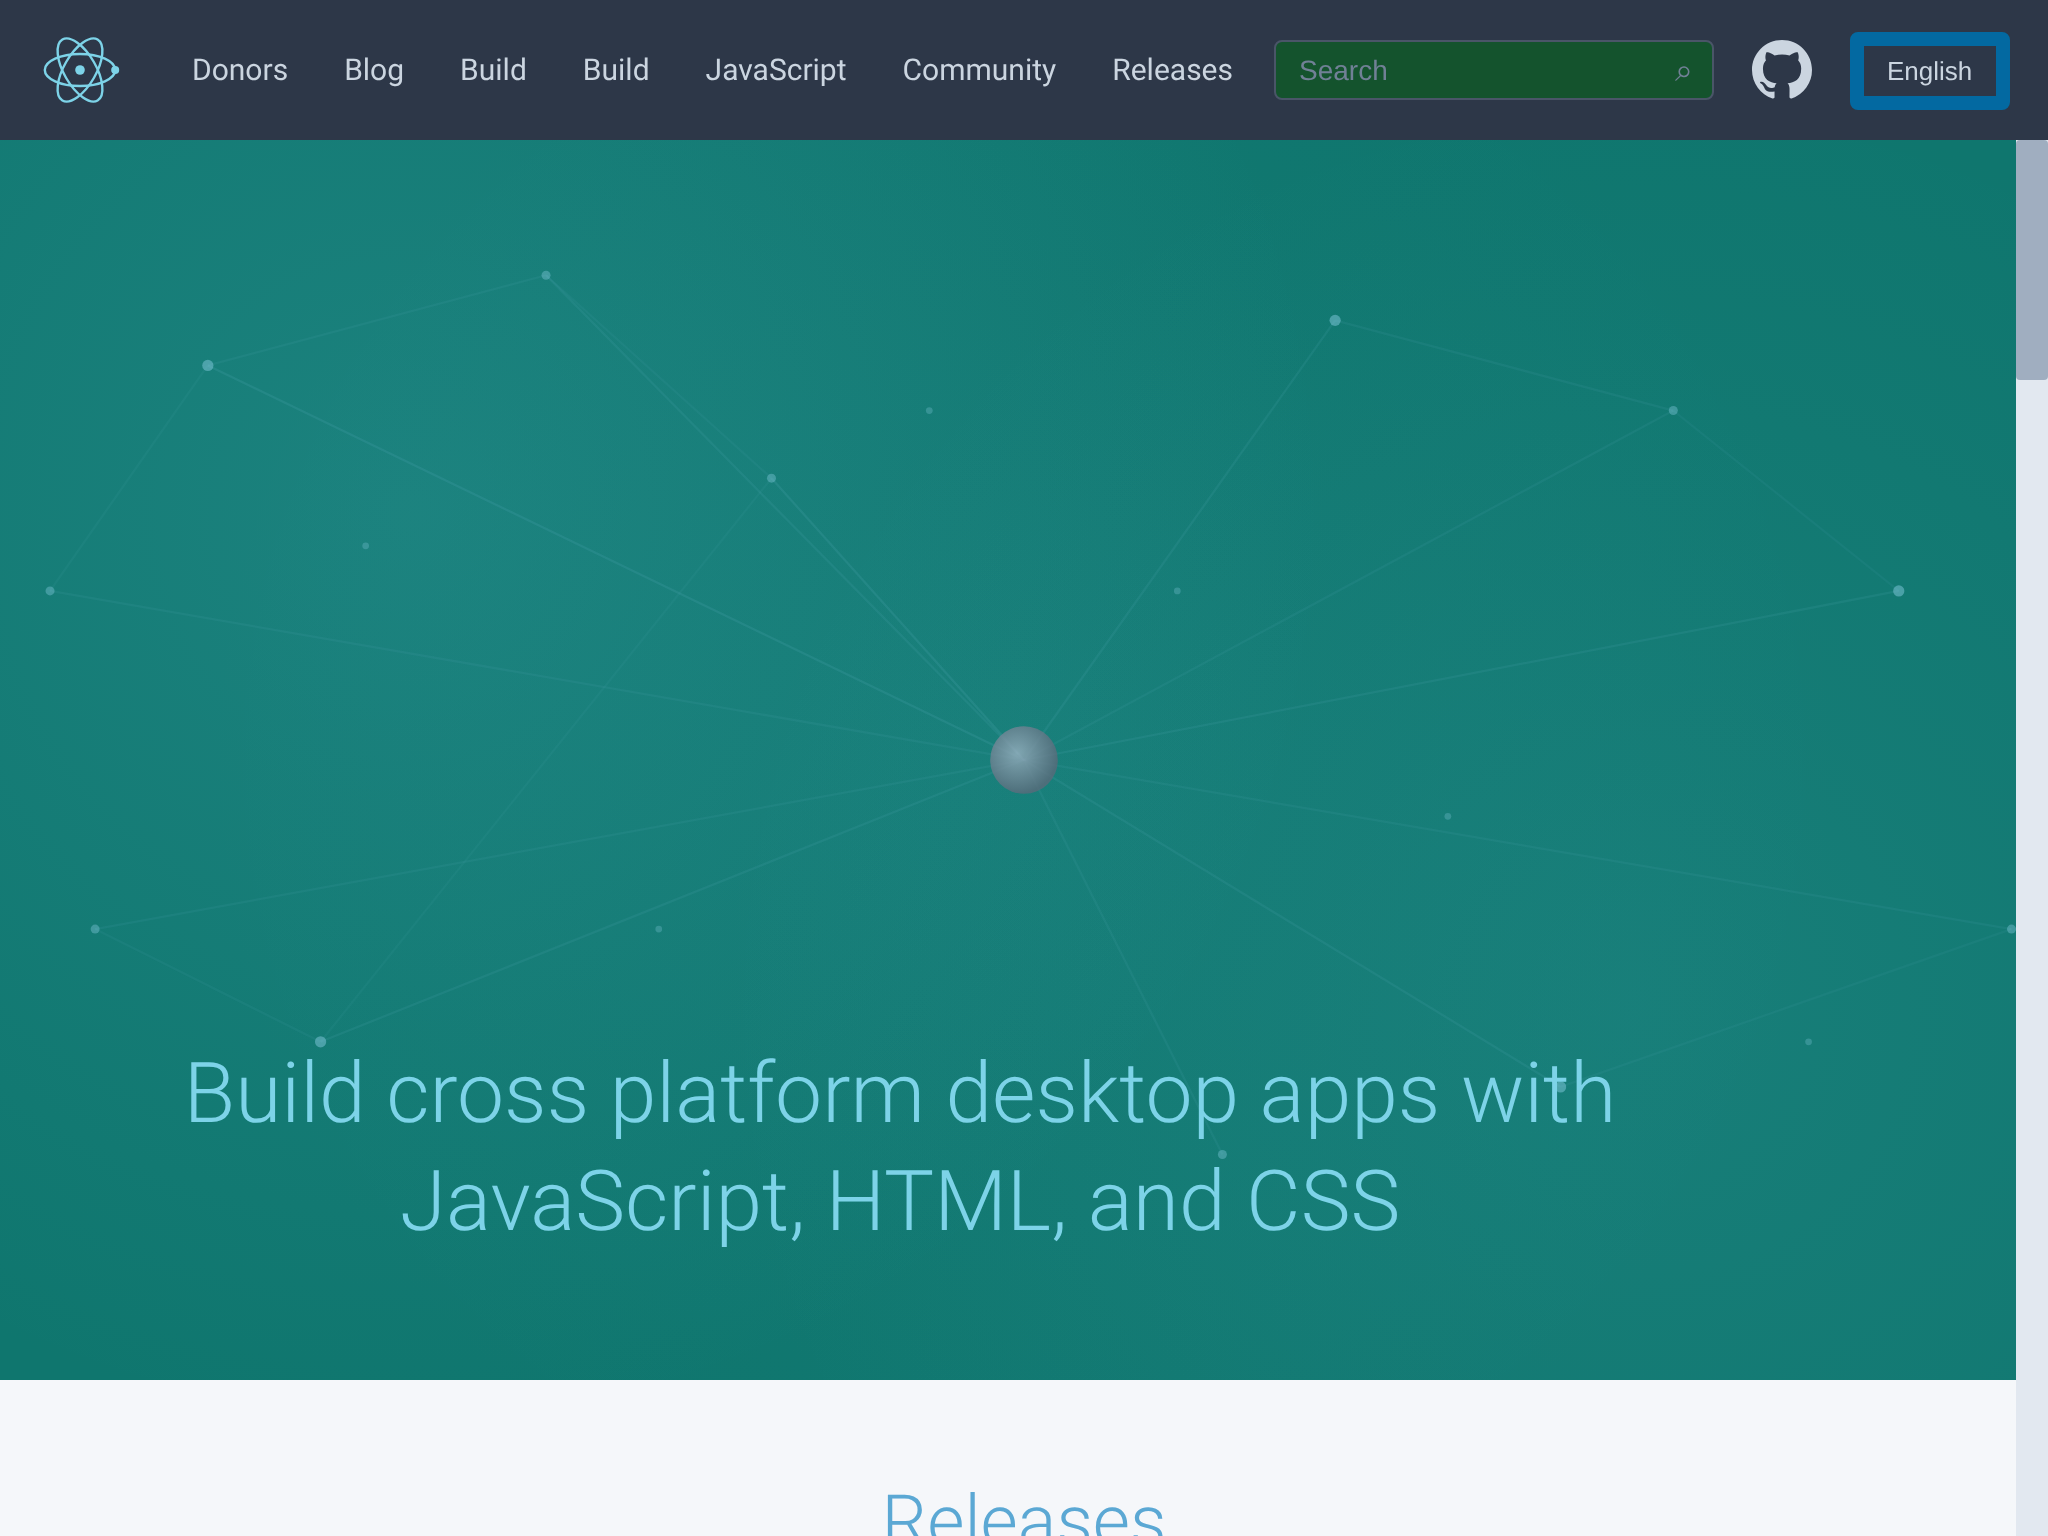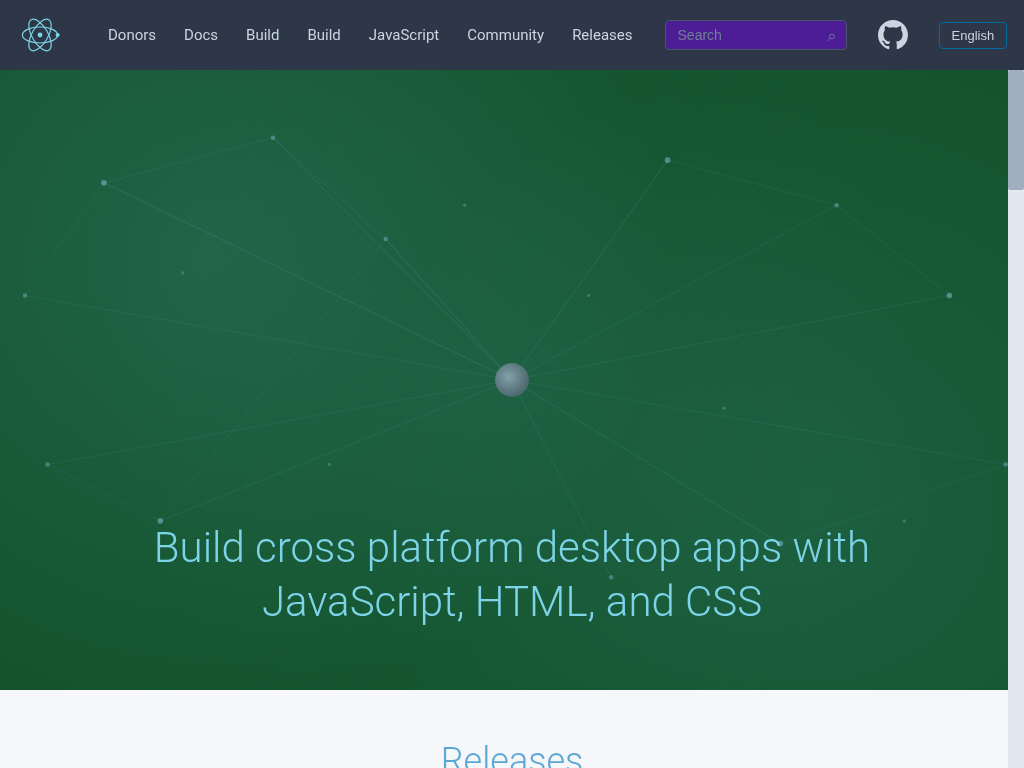--- a/index.html
+++ b/index.html
@@ -15,21 +15,21 @@
       position: fixed;
       top: 0;
       left: 0;
       right: 0;
       height: 70px;
       background: #2d3748;
       display: flex;
       align-items: center;
       padding: 0 20px;
       z-index: 100;
-      gap: 20px;
+      gap: 8px;
     }
 
     .navbar-logo {
       display: flex;
       align-items: center;
       margin-right: 16px;
       flex-shrink: 0;
     }
 
     .navbar-logo svg {
@@ -47,27 +47,27 @@
     .navbar-link {
       color: #cbd5e0;
       text-decoration: none;
       padding: 6px 12px;
       font-size: 15px;
       border-radius: 4px;
       white-space: nowrap;
     }
 
     .navbar-search {
-      background: #4c1d95;
+      background: #14532d;
       border: 1px solid #4a5568;
       border-radius: 4px;
       color: #a0aec0;
       padding: 6px 36px 6px 12px;
       font-size: 14px;
-      width: 182px;
+      width: 220px;
       outline: none;
     }
 
     .navbar-search::placeholder {
       color: #718096;
     }
 
     .search-wrapper {
       position: relative;
       margin-right: 8px;
@@ -94,40 +94,39 @@
       flex-shrink: 0;
     }
 
     .github-icon svg {
       width: 30px;
       height: 30px;
     }
 
     .lang-button {
       background: transparent;
-      border: 1px solid #0369a1;
+      border: 7px solid #0369a1;
       color: #cbd5e0;
       padding: 5px 12px;
       border-radius: 4px;
       font-size: 13px;
       cursor: pointer;
       white-space: nowrap;
       flex-shrink: 0;
     }
 
     
     .hero {
       position: relative;
       width: 100%;
       height: 620px;
-      background: #14532d;
+      background: #0f766e;
       margin-top: 70px;
       display: flex;
       align-items: flex-end;
-      justify-content: center;
       overflow: hidden;
     }
 
     .hero-bg {
       position: absolute;
       top: 0;
       left: 0;
       right: 0;
       bottom: 0;
       overflow: hidden;
@@ -217,21 +216,21 @@
       <ellipse cx="25" cy="25" rx="22" ry="10" fill="none" stroke="#7dd3e8" stroke-width="1.5" transform="rotate(0 25 25)"></ellipse>
       <ellipse cx="25" cy="25" rx="22" ry="10" fill="none" stroke="#7dd3e8" stroke-width="1.5" transform="rotate(60 25 25)"></ellipse>
       <ellipse cx="25" cy="25" rx="22" ry="10" fill="none" stroke="#7dd3e8" stroke-width="1.5" transform="rotate(120 25 25)"></ellipse>
       <circle cx="25" cy="25" r="3" fill="#7dd3e8"></circle>
       <circle cx="47" cy="25" r="2.5" fill="#7dd3e8"></circle>
     </svg>
   </div>
 
   <div class="navbar-links">
     <a class="navbar-link">Donors</a>
-    <a class="navbar-link">Docs</a>
+    <a class="navbar-link">Blog</a>
     <a class="navbar-link">Build</a>
     <a class="navbar-link">Build</a>
     <a class="navbar-link">JavaScript</a>
     <a class="navbar-link">Community</a>
     <a class="navbar-link">Releases</a>
   </div>
 
   <div class="search-wrapper">
     <input type="text" class="navbar-search" placeholder="Search" style="">
   </div>

